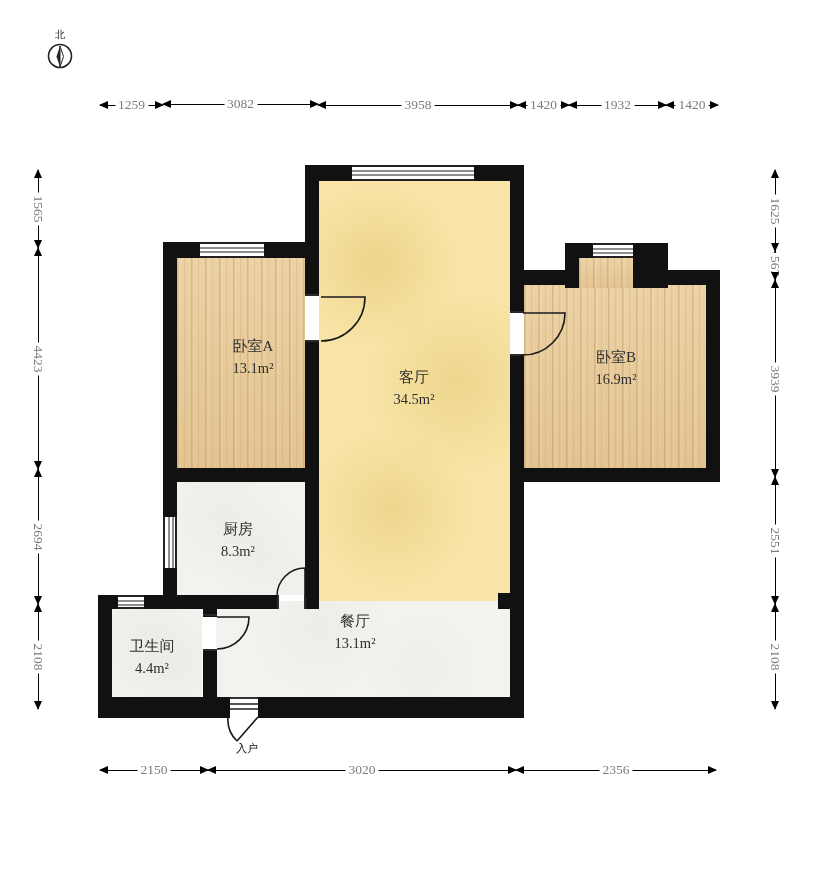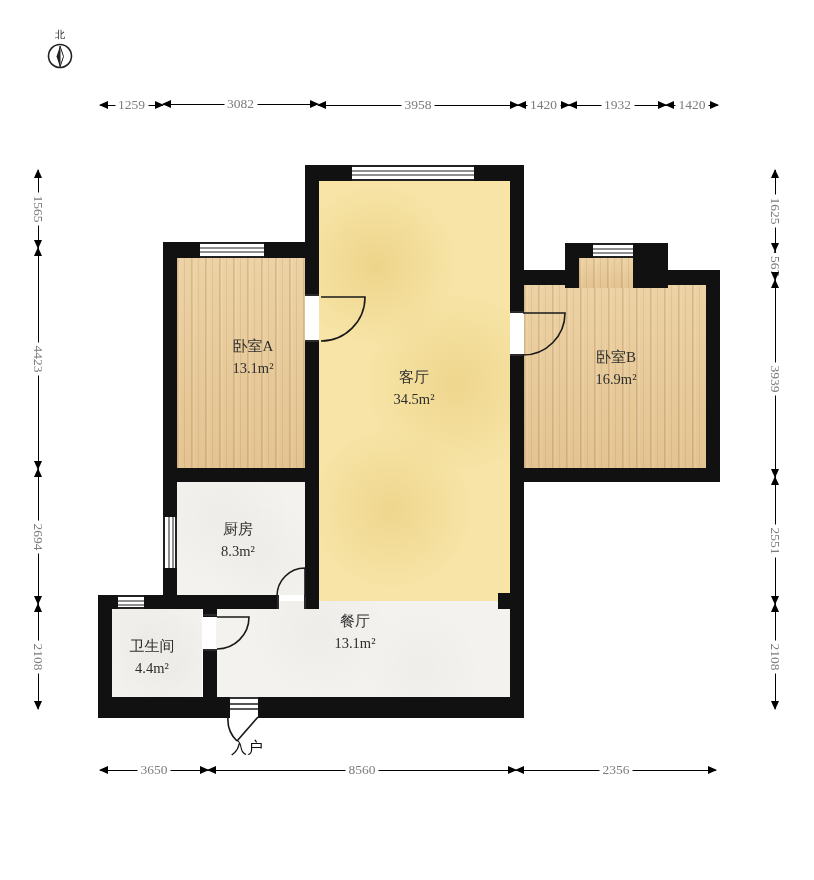--- a/index.html
+++ b/index.html
@@ -41,21 +41,21 @@
   .win-v::before,.win-v::after{content:"";position:absolute;top:0;bottom:0;width:2px;background:#8f8f8f;}
   .win-v::before{left:3px;} .win-v::after{left:7px;}
   .frame-h{position:absolute;background:#fff;border-top:2px solid #333;box-sizing:border-box;z-index:4;}
   .frame-h::before,.frame-h::after{content:"";position:absolute;left:0;right:0;height:2px;background:#555;}
   .frame-h::before{top:4px;} .frame-h::after{top:9px;}
   
   .room-label{position:absolute;z-index:6;transform:translate(-50%,-50%);text-align:center;
               color:#2e2e2e;line-height:1.5;white-space:nowrap;}
   .room-label .rname{font-size:15px;}
   .room-label .rarea{font-size:14.5px;}
-  .entry-label{position:absolute;z-index:6;transform:translate(-50%,-50%);font-size:16px;color:#111;white-space:nowrap;}
+  .entry-label{position:absolute;z-index:6;transform:translate(-50%,-50%);font-size:11px;color:#111;white-space:nowrap;}
   
   .dh{position:absolute;height:0;border-top:1.5px solid #000;z-index:7;}
   .dh::before,.dh::after{content:"";position:absolute;width:0;height:0;top:-5px;
       border-top:4px solid transparent;border-bottom:4px solid transparent;}
   .dh::before{left:-1px;border-right:9px solid #000;}
   .dh::after{right:-1px;border-left:9px solid #000;}
   .dv{position:absolute;width:0;border-left:1.5px solid #000;z-index:7;}
   .dv::before,.dv::after{content:"";position:absolute;width:0;height:0;left:-5px;
       border-left:4px solid transparent;border-right:4px solid transparent;}
   .dv::before{top:-1px;border-bottom:9px solid #000;}
@@ -194,24 +194,24 @@
       <span class="lbl">1420</span>
     </div>
   <div class="dh" style="left:569px;top:105px;width:97px">
       <span class="lbl">1932</span>
     </div>
   <div class="dh" style="left:666px;top:105px;width:52px">
       <span class="lbl">1420</span>
     </div>
 
   <div class="dh" style="left:100px;top:770px;width:108px">
-      <span class="lbl">3650</span>
+      <span class="lbl">2150</span>
     </div>
   <div class="dh" style="left:208px;top:770px;width:308px">
-      <span class="lbl">8560</span>
+      <span class="lbl">3020</span>
     </div>
   <div class="dh" style="left:516px;top:770px;width:200px">
       <span class="lbl">2356</span>
     </div>
 
   <div class="dv" style="left:38px;top:170px;height:78px">
       <span class="lbl">1565</span>
     </div>
   <div class="dv" style="left:38px;top:248px;height:221px">
       <span class="lbl">4423</span>

